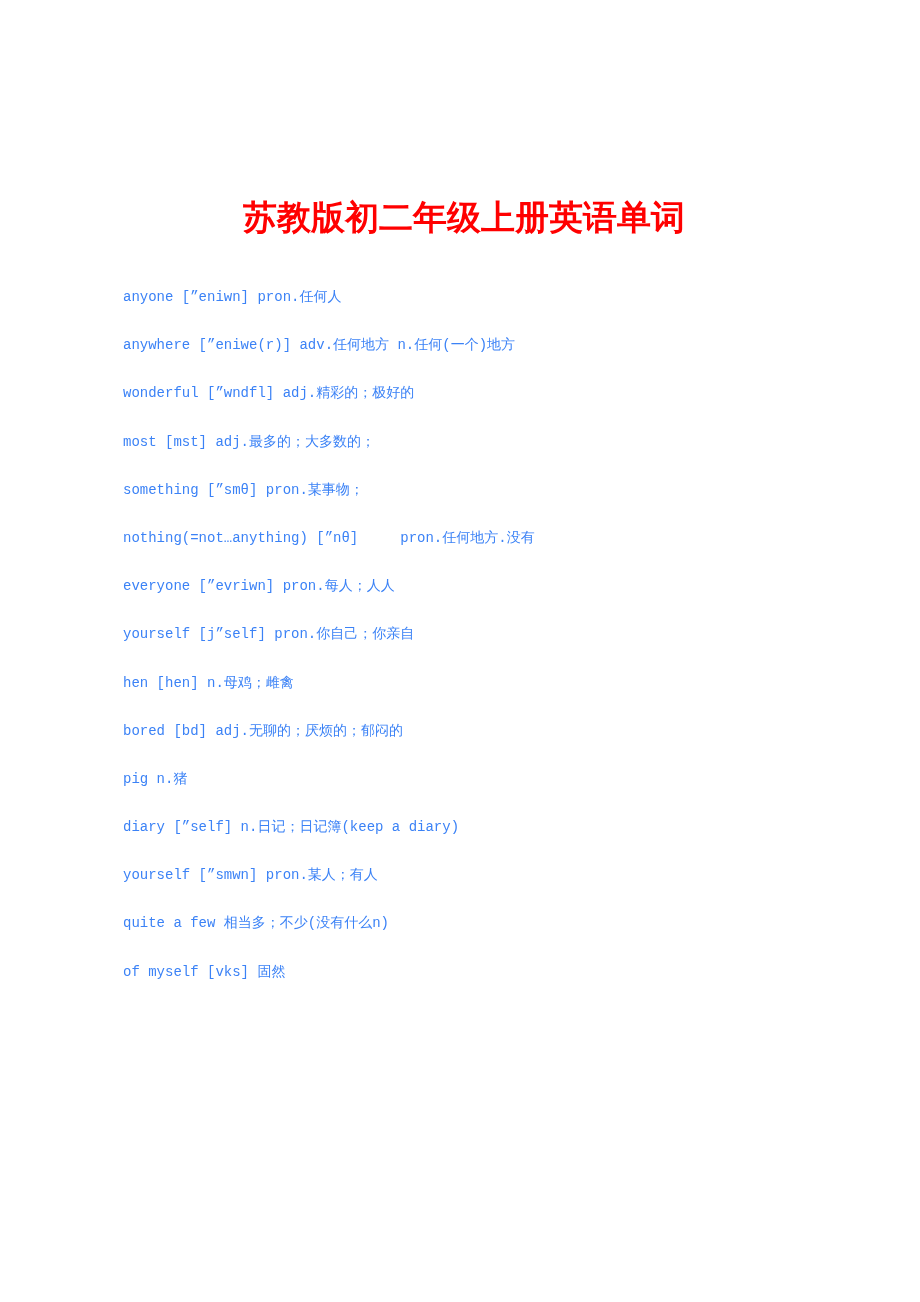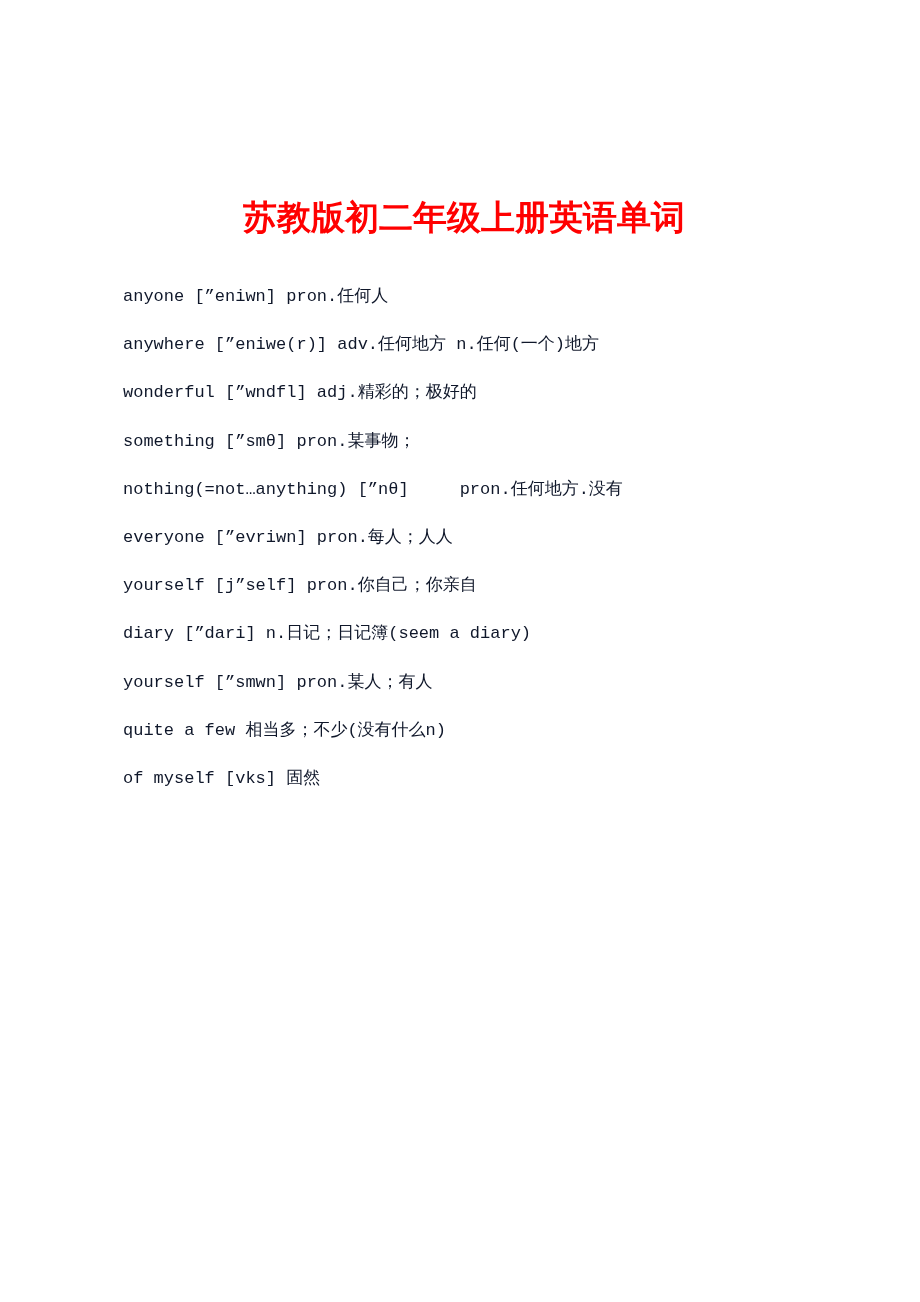--- a/index.html
+++ b/index.html
@@ -39,37 +39,41 @@
       position: absolute;
       left: 123px;
       top: 282px;
       margin: 0;
       padding: 0;
       list-style: none;
     }
     .entry {
       height: 48.2px;
       font-family: "Liberation Mono", "DejaVu Sans Mono", monospace;
-      font-size: 17px;
+      font-size: 14px;
       line-height: 30px;
-      color: #0f172a;
+      color: #3b82f6;
       white-space: pre;
     }
   </style>
 </head>
 <body>
 
 <div class="page">
   <h1 class="title">苏教版初二年级上册英语单词</h1>
   <ul class="entries">
     <li class="entry">anyone [”eniwn] pron.任何人</li>
     <li class="entry">anywhere [”eniwe(r)] adv.任何地方 n.任何(一个)地方</li>
     <li class="entry">wonderful [”wndfl] adj.精彩的；极好的</li>
+    <li class="entry">most [mst] adj.最多的；大多数的；</li>
     <li class="entry">something [”smθ] pron.某事物；</li>
     <li class="entry">nothing(=not…anything) [”nθ]     pron.任何地方.没有</li>
     <li class="entry">everyone [”evriwn] pron.每人；人人</li>
     <li class="entry">yourself [j”self] pron.你自己；你亲自</li>
-    <li class="entry">diary [”dari] n.日记；日记簿(seem a diary)</li>
+    <li class="entry">hen [hen] n.母鸡；雌禽</li>
+    <li class="entry">bored [bd] adj.无聊的；厌烦的；郁闷的</li>
+    <li class="entry">pig n.猪</li>
+    <li class="entry">diary [”self] n.日记；日记簿(keep a diary)</li>
     <li class="entry">yourself [”smwn] pron.某人；有人</li>
     <li class="entry">quite a few 相当多；不少(没有什么n)</li>
     <li class="entry">of myself [vks] 固然</li>
   </ul>
 </div>
 
 </body></html>

